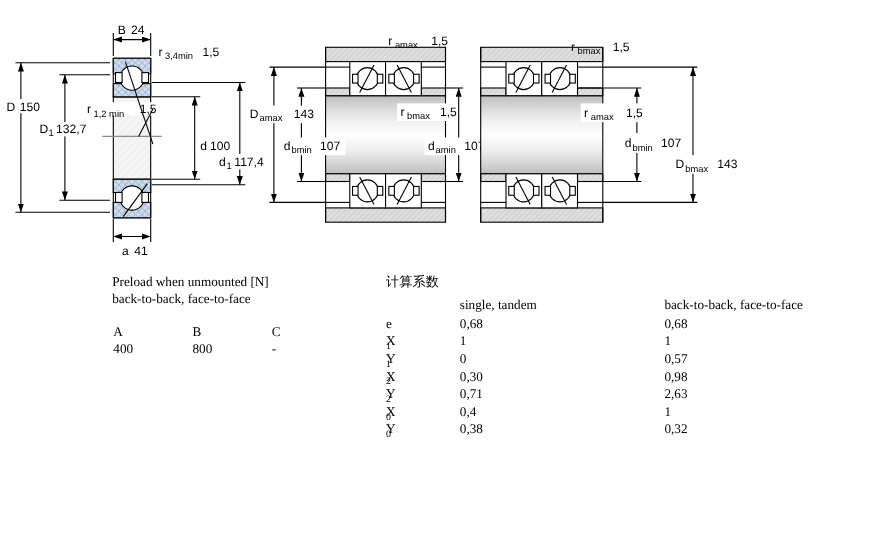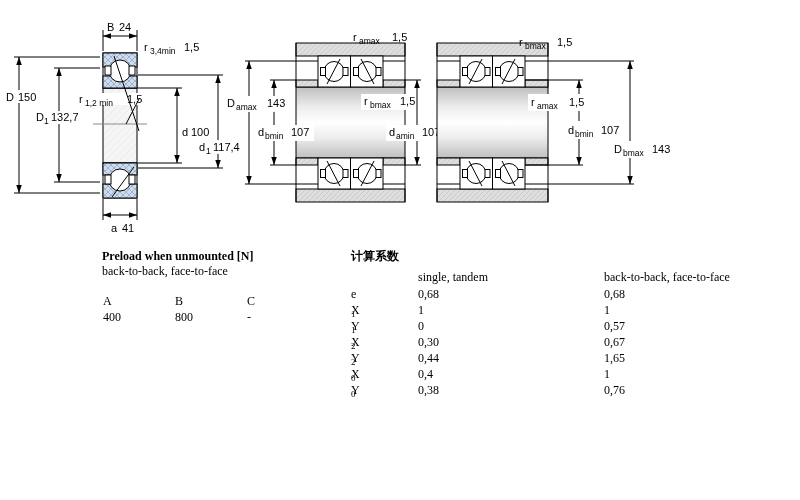--- a/index.html
+++ b/index.html
@@ -10,21 +10,21 @@
   svg text.sub{font-size:8.5px;}
   .ln{stroke:#000;stroke-width:1;fill:none;}
   .cl{stroke:#8a8a8a;stroke-width:1;fill:none;}
   .fw{fill:#ffffff;stroke:#000;stroke-width:1;}
   .fhb{fill:url(#hb);stroke:#000;stroke-width:1;}
   .fhg{fill:url(#hg);stroke:#000;stroke-width:1;}
   .fhf{fill:url(#hf);stroke:#000;stroke-width:1;}
   .fsg{fill:url(#sg);}
   .bg{fill:#ffffff;stroke:none;}
   .tbl{position:absolute;font-size:12px;line-height:14px;white-space:nowrap;}
-  .bold{font-weight:bold;}
+  .bold{font-weight:normal;}
   .frow{position:absolute;height:16px;width:420px;}
   .frow span{position:absolute;top:0;}
   sub{font-size:9px;}
 </style>
 </head>
 <body>
 
 <div id="stage">
 
 <svg id="diagram-svg" width="800" height="248" viewBox="0 0 800 248">
@@ -294,32 +294,32 @@
     <span style="left:253px">1</span>
   </div>
   <div class="frow tbl" style="left:351px;top:319px">
     <span style="left:0"><span>Y</span><sub>1</sub></span>
     <span style="left:67px">0</span>
     <span style="left:253px">0,57</span>
   </div>
   <div class="frow tbl" style="left:351px;top:335px">
     <span style="left:0"><span>X</span><sub>2</sub></span>
     <span style="left:67px">0,30</span>
-    <span style="left:253px">0,67</span>
+    <span style="left:253px">0,98</span>
   </div>
   <div class="frow tbl" style="left:351px;top:351px">
     <span style="left:0"><span>Y</span><sub>2</sub></span>
-    <span style="left:67px">0,44</span>
-    <span style="left:253px">1,65</span>
+    <span style="left:67px">0,71</span>
+    <span style="left:253px">2,63</span>
   </div>
   <div class="frow tbl" style="left:351px;top:367px">
     <span style="left:0"><span>X</span><sub>0</sub></span>
     <span style="left:67px">0,4</span>
     <span style="left:253px">1</span>
   </div>
   <div class="frow tbl" style="left:351px;top:383px">
     <span style="left:0"><span>Y</span><sub>0</sub></span>
     <span style="left:67px">0,38</span>
-    <span style="left:253px">0,76</span>
+    <span style="left:253px">0,32</span>
   </div>
 </div>
 
 </div>
 
 </body></html>

